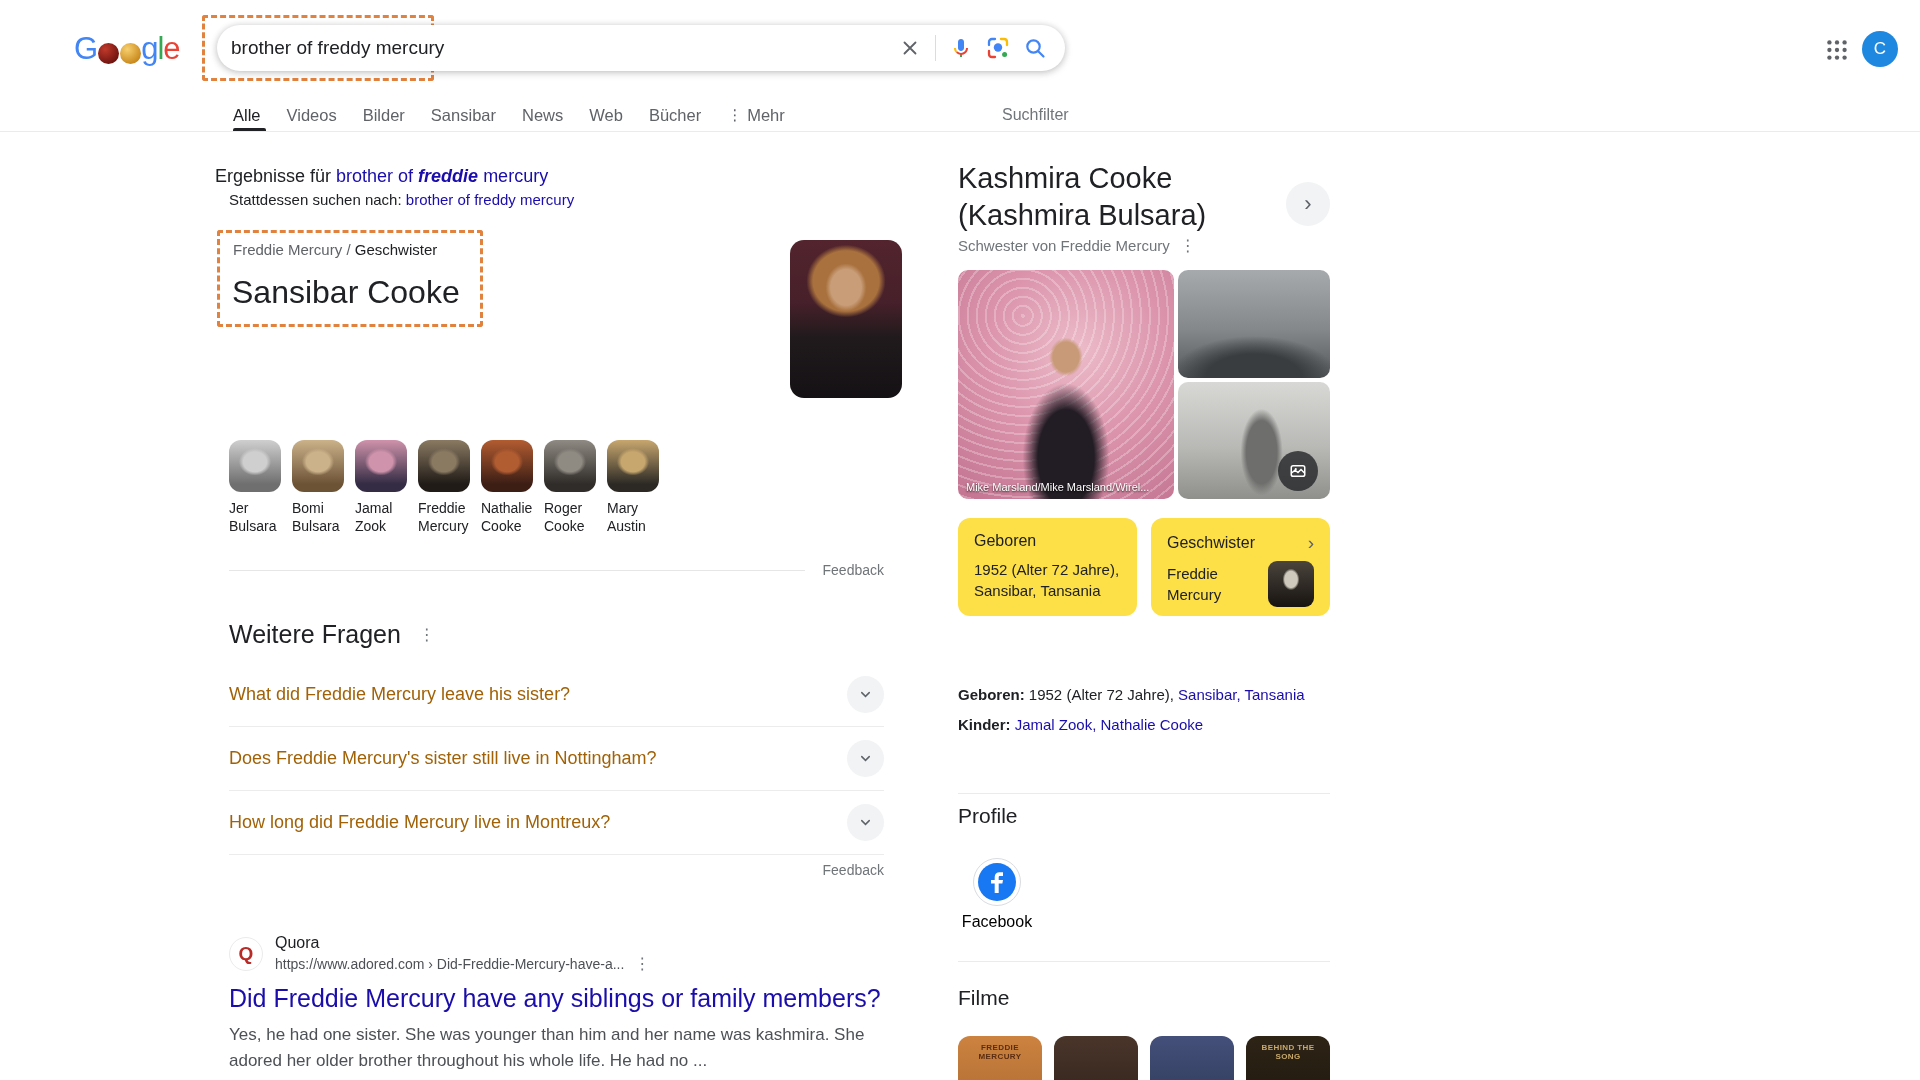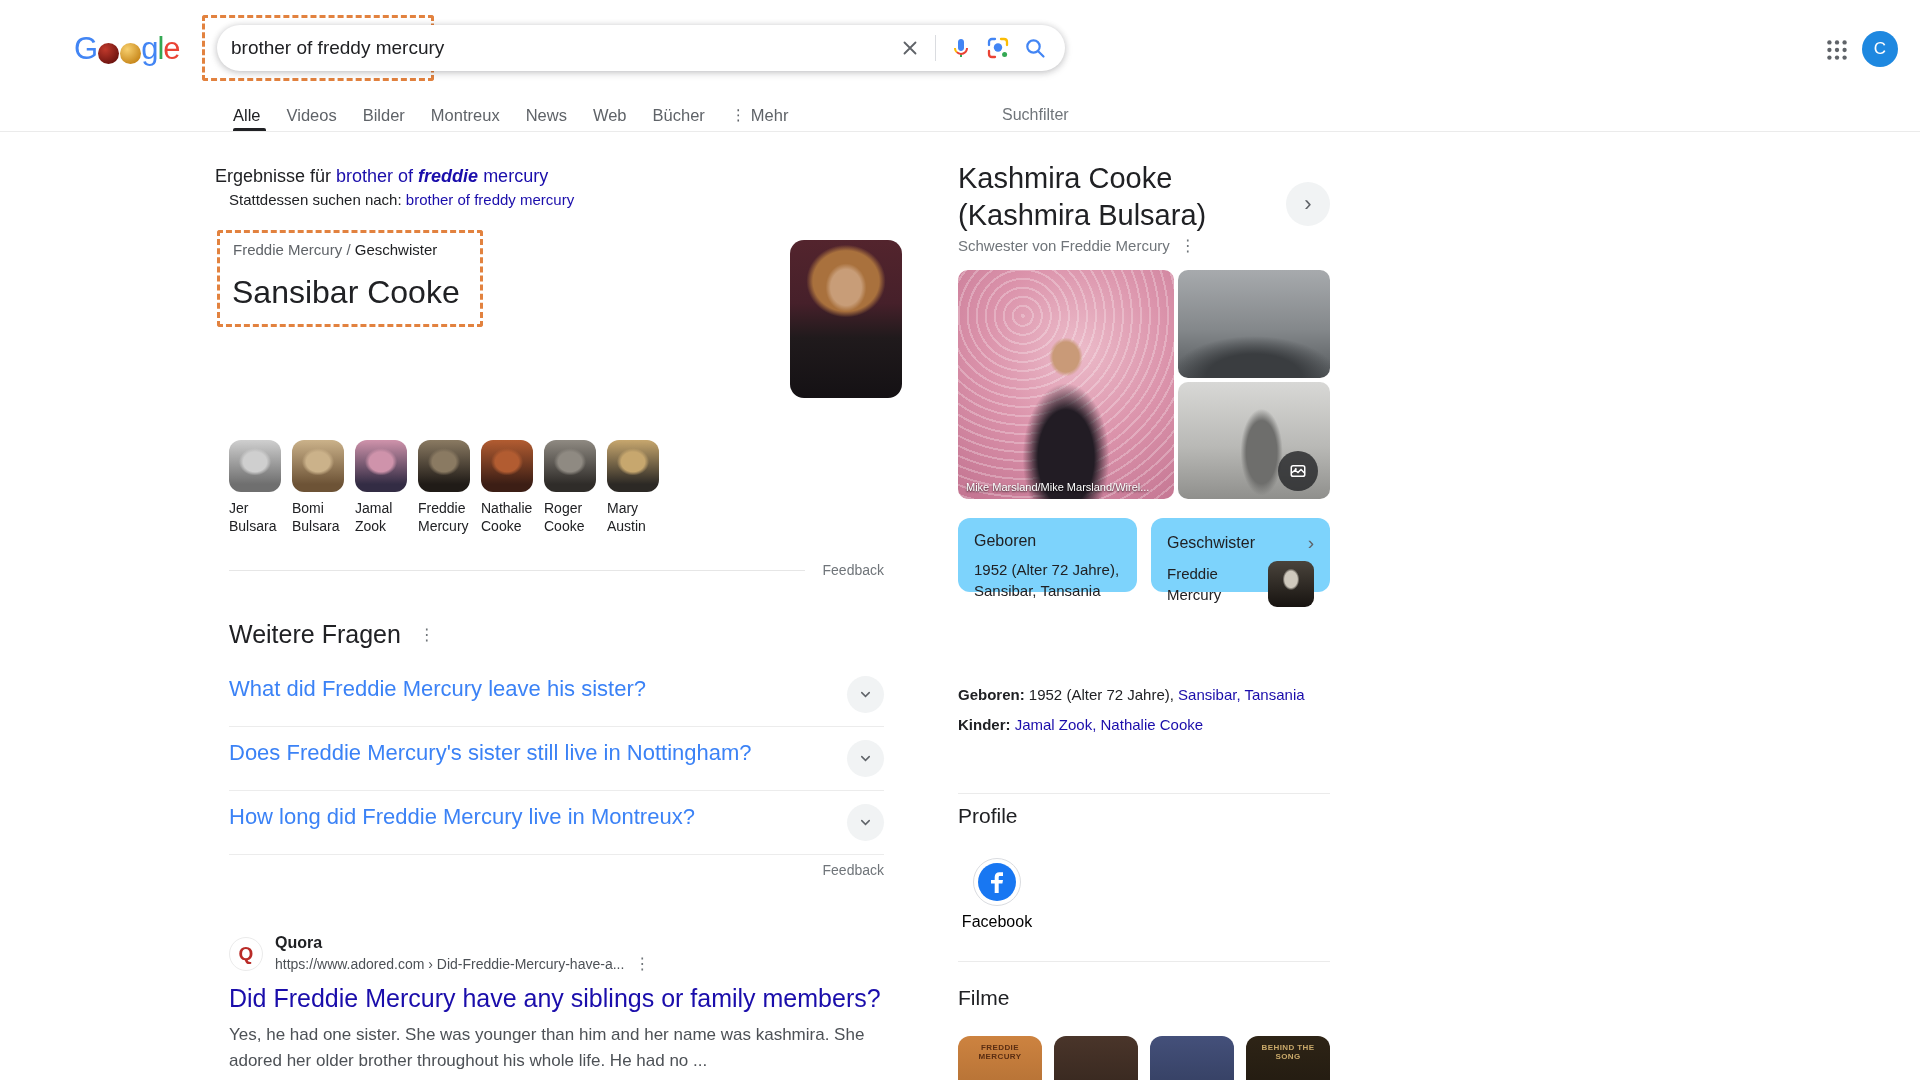--- a/index.html
+++ b/index.html
@@ -68,32 +68,32 @@
   .feedback-row { left:229px; top:562px; width:655px; display:flex; align-items:center; }
   .feedback-row .rule { flex:1; height:1px; background:#e6e6e6; }
   .feedback { font-size:14px; color:#70757a; padding-left:18px; cursor:pointer; }
 
   
   .paa { left:229px; top:620px; width:655px; }
   .paa-head { display:flex; align-items:center; gap:18px; }
   .paa-head h2 { font-size:25px; font-weight:400; color:#202124; }
   .kebab { color:#70757a; font-size:16px; cursor:pointer; }
   .paa-list { margin-top:14px; }
-  .paa-row { display:flex; justify-content:space-between; align-items:flex-start; padding:13px 0;
-    border-bottom:1px solid #ececec; font-size:22px; color:#3b82f6; cursor:pointer; }
+  .paa-row { display:flex; justify-content:space-between; align-items:center; padding:13px 0;
+    border-bottom:1px solid #ececec; font-size:18px; color:#a16207; cursor:pointer; }
   .chev-btn { width:37px; height:37px; border-radius:50%; background:#f1f3f4; flex:0 0 37px;
     display:flex; align-items:center; justify-content:center; }
   .paa-feedback { text-align:right; font-size:14px; color:#70757a; margin-top:7px; cursor:pointer; }
 
   
   .result { left:229px; top:934px; width:660px; }
   .result-head { display:flex; align-items:center; gap:12px; }
   .favicon { width:34px; height:34px; border-radius:50%; border:1px solid #ebebeb; background:#fff;
     display:flex; align-items:center; justify-content:center; color:#b92b27; font-weight:700; font-size:19px; }
-  .site-name { font-size:16px; color:#202124;font-weight:bold; }
+  .site-name { font-size:16px; color:#202124; }
   .site-url { font-size:14px; color:#4d5156; margin-top:2px; display:flex; gap:10px; align-items:center; }
   .result-title { margin-top:11px; font-size:25px; color:var(--link,#1a0dab); cursor:pointer; }
   .result-snippet { margin-top:9px; font-size:17px; line-height:26px; color:#4d5156; }
   .result-answers { margin-top:4px; font-size:17px; line-height:26px; color:#4d5156; white-space:nowrap; overflow:hidden; }
 
   
   .panel { left:958px; top:160px; width:372px; height:920px; }
   .panel > * { position:absolute; }
   .kp-title { top:0; left:0; width:312px; font-size:29px; line-height:37px; font-weight:400; color:#202124; }
   .kp-chev { left:328px; top:22px; width:44px; height:44px; border-radius:50%; background:#f1f3f4;
@@ -115,21 +115,21 @@
   .tile-tr { background:
       radial-gradient(120px 60px at 50% 100%, #3a3d40 0 40%, rgba(0,0,0,0) 70%),
       linear-gradient(180deg,#a7aaad 0%, #84888b 55%, #54585b 100%); }
   .tile-br { background:
       radial-gradient(34px 70px at 55% 60%, #6e6e6c 0 45%, rgba(0,0,0,0) 62%),
       linear-gradient(180deg,#d8d8d6 0%, #b9b9b6 55%, #8f8f8c 100%); }
   .gallery-btn { position:absolute; right:12px; bottom:8px; width:40px; height:40px; border-radius:50%;
     background:rgba(32,33,36,.78); display:flex; align-items:center; justify-content:center; }
 
   .cards { top:358px; left:0; width:372px; display:flex; gap:14px; }
-  .kp-card { flex:1; height:74px; background:#7dd3fc; border-radius:12px; padding:14px 16px; cursor:pointer; }
+  .kp-card { flex:1; height:98px; background:#fde047; border-radius:12px; padding:14px 16px; cursor:pointer; }
   .kp-card-title { font-size:16px; font-weight:500; color:#202124; display:flex; justify-content:space-between; align-items:center; }
   .kp-card-chev { color:#5f6368; font-size:19px; }
   .kp-card-body { margin-top:9px; font-size:15px; line-height:21px; color:#202124; display:flex; justify-content:space-between; }
   .sib-thumb { width:46px; height:46px; border-radius:9px; flex:0 0 46px; margin-top:-2px;
     background: radial-gradient(14px 18px at 50% 40%, #cfc9bd 0 45%, rgba(0,0,0,0) 60%),
                 linear-gradient(180deg,#4a443c, #171310); }
 
   .facts { top:520px; left:0; width:372px; font-size:15px; }
   .fact-line { line-height:30px; }
   .f-label { font-weight:700; color:#202124; }
@@ -218,21 +218,21 @@
     <div class="tab active">
       <span>Alle</span>
     </div>
     <div class="tab">
       <span>Videos</span>
     </div>
     <div class="tab">
       <span>Bilder</span>
     </div>
     <div class="tab">
-      <span>Montreux</span>
+      <span>Sansibar</span>
     </div>
     <div class="tab">
       <span>News</span>
     </div>
     <div class="tab">
       <span>Web</span>
     </div>
     <div class="tab">
       <span>Bücher</span>
     </div>

